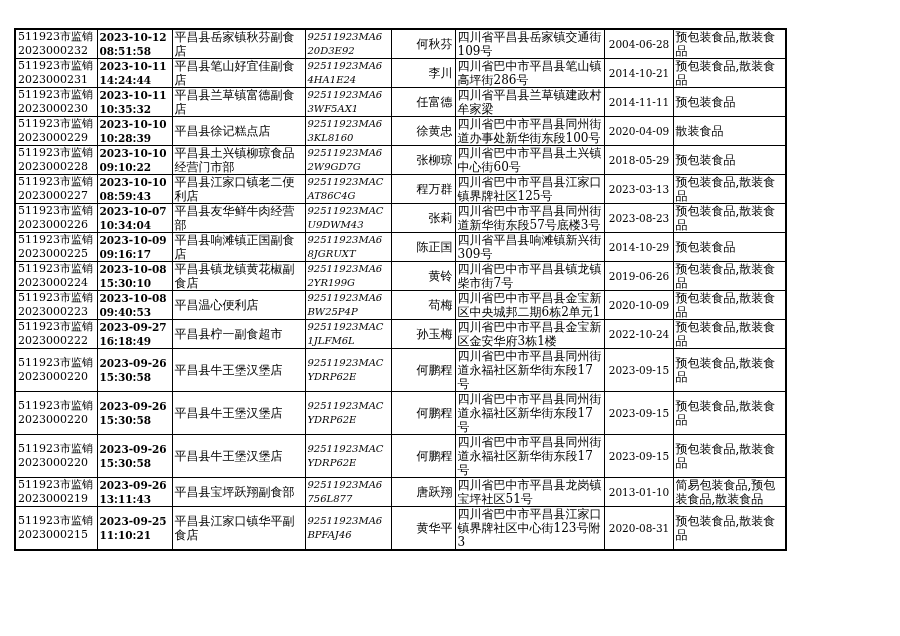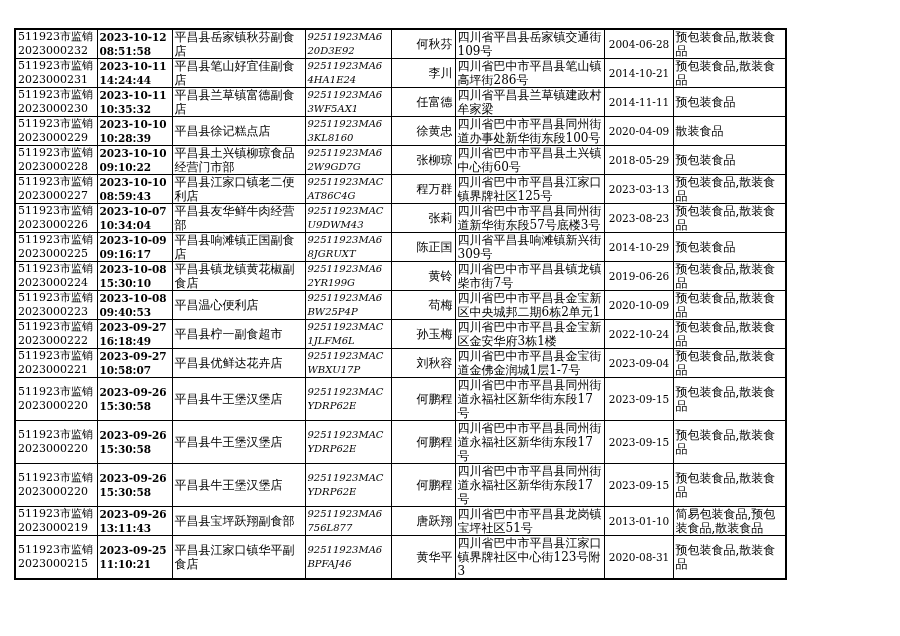--- a/index.html
+++ b/index.html
@@ -149,30 +149,20 @@
           <td class="c-regid">511923市监销2023000222</td>
           <td class="c-time">2023-09-27 16:18:49</td>
           <td class="c-shop">平昌县柠一副食超市</td>
           <td class="c-code">92511923MAC1JLFM6L</td>
           <td class="c-operator">孙玉梅</td>
           <td class="c-address">四川省巴中市平昌县金宝新区金安华府3栋1楼</td>
           <td class="c-date">2022-10-24</td>
           <td class="c-scope">预包装食品,散装食品</td>
         </tr>
         <tr>
-          <td class="c-regid">511923市监销2023000221</td>
-          <td class="c-time">2023-09-27 10:58:07</td>
-          <td class="c-shop">平昌县优鲜达花卉店</td>
-          <td class="c-code">92511923MACWBXU17P</td>
-          <td class="c-operator">刘秋容</td>
-          <td class="c-address">四川省巴中市平昌县金宝街道金佛金润城1层1-7号</td>
-          <td class="c-date">2023-09-04</td>
-          <td class="c-scope">预包装食品,散装食品</td>
-        </tr>
-        <tr>
           <td class="c-regid">511923市监销2023000220</td>
           <td class="c-time">2023-09-26 15:30:58</td>
           <td class="c-shop">平昌县牛王堡汉堡店</td>
           <td class="c-code">92511923MACYDRP62E</td>
           <td class="c-operator">何鹏程</td>
           <td class="c-address">四川省巴中市平昌县同州街道永福社区新华街东段17号</td>
           <td class="c-date">2023-09-15</td>
           <td class="c-scope">预包装食品,散装食品</td>
         </tr>
         <tr>

